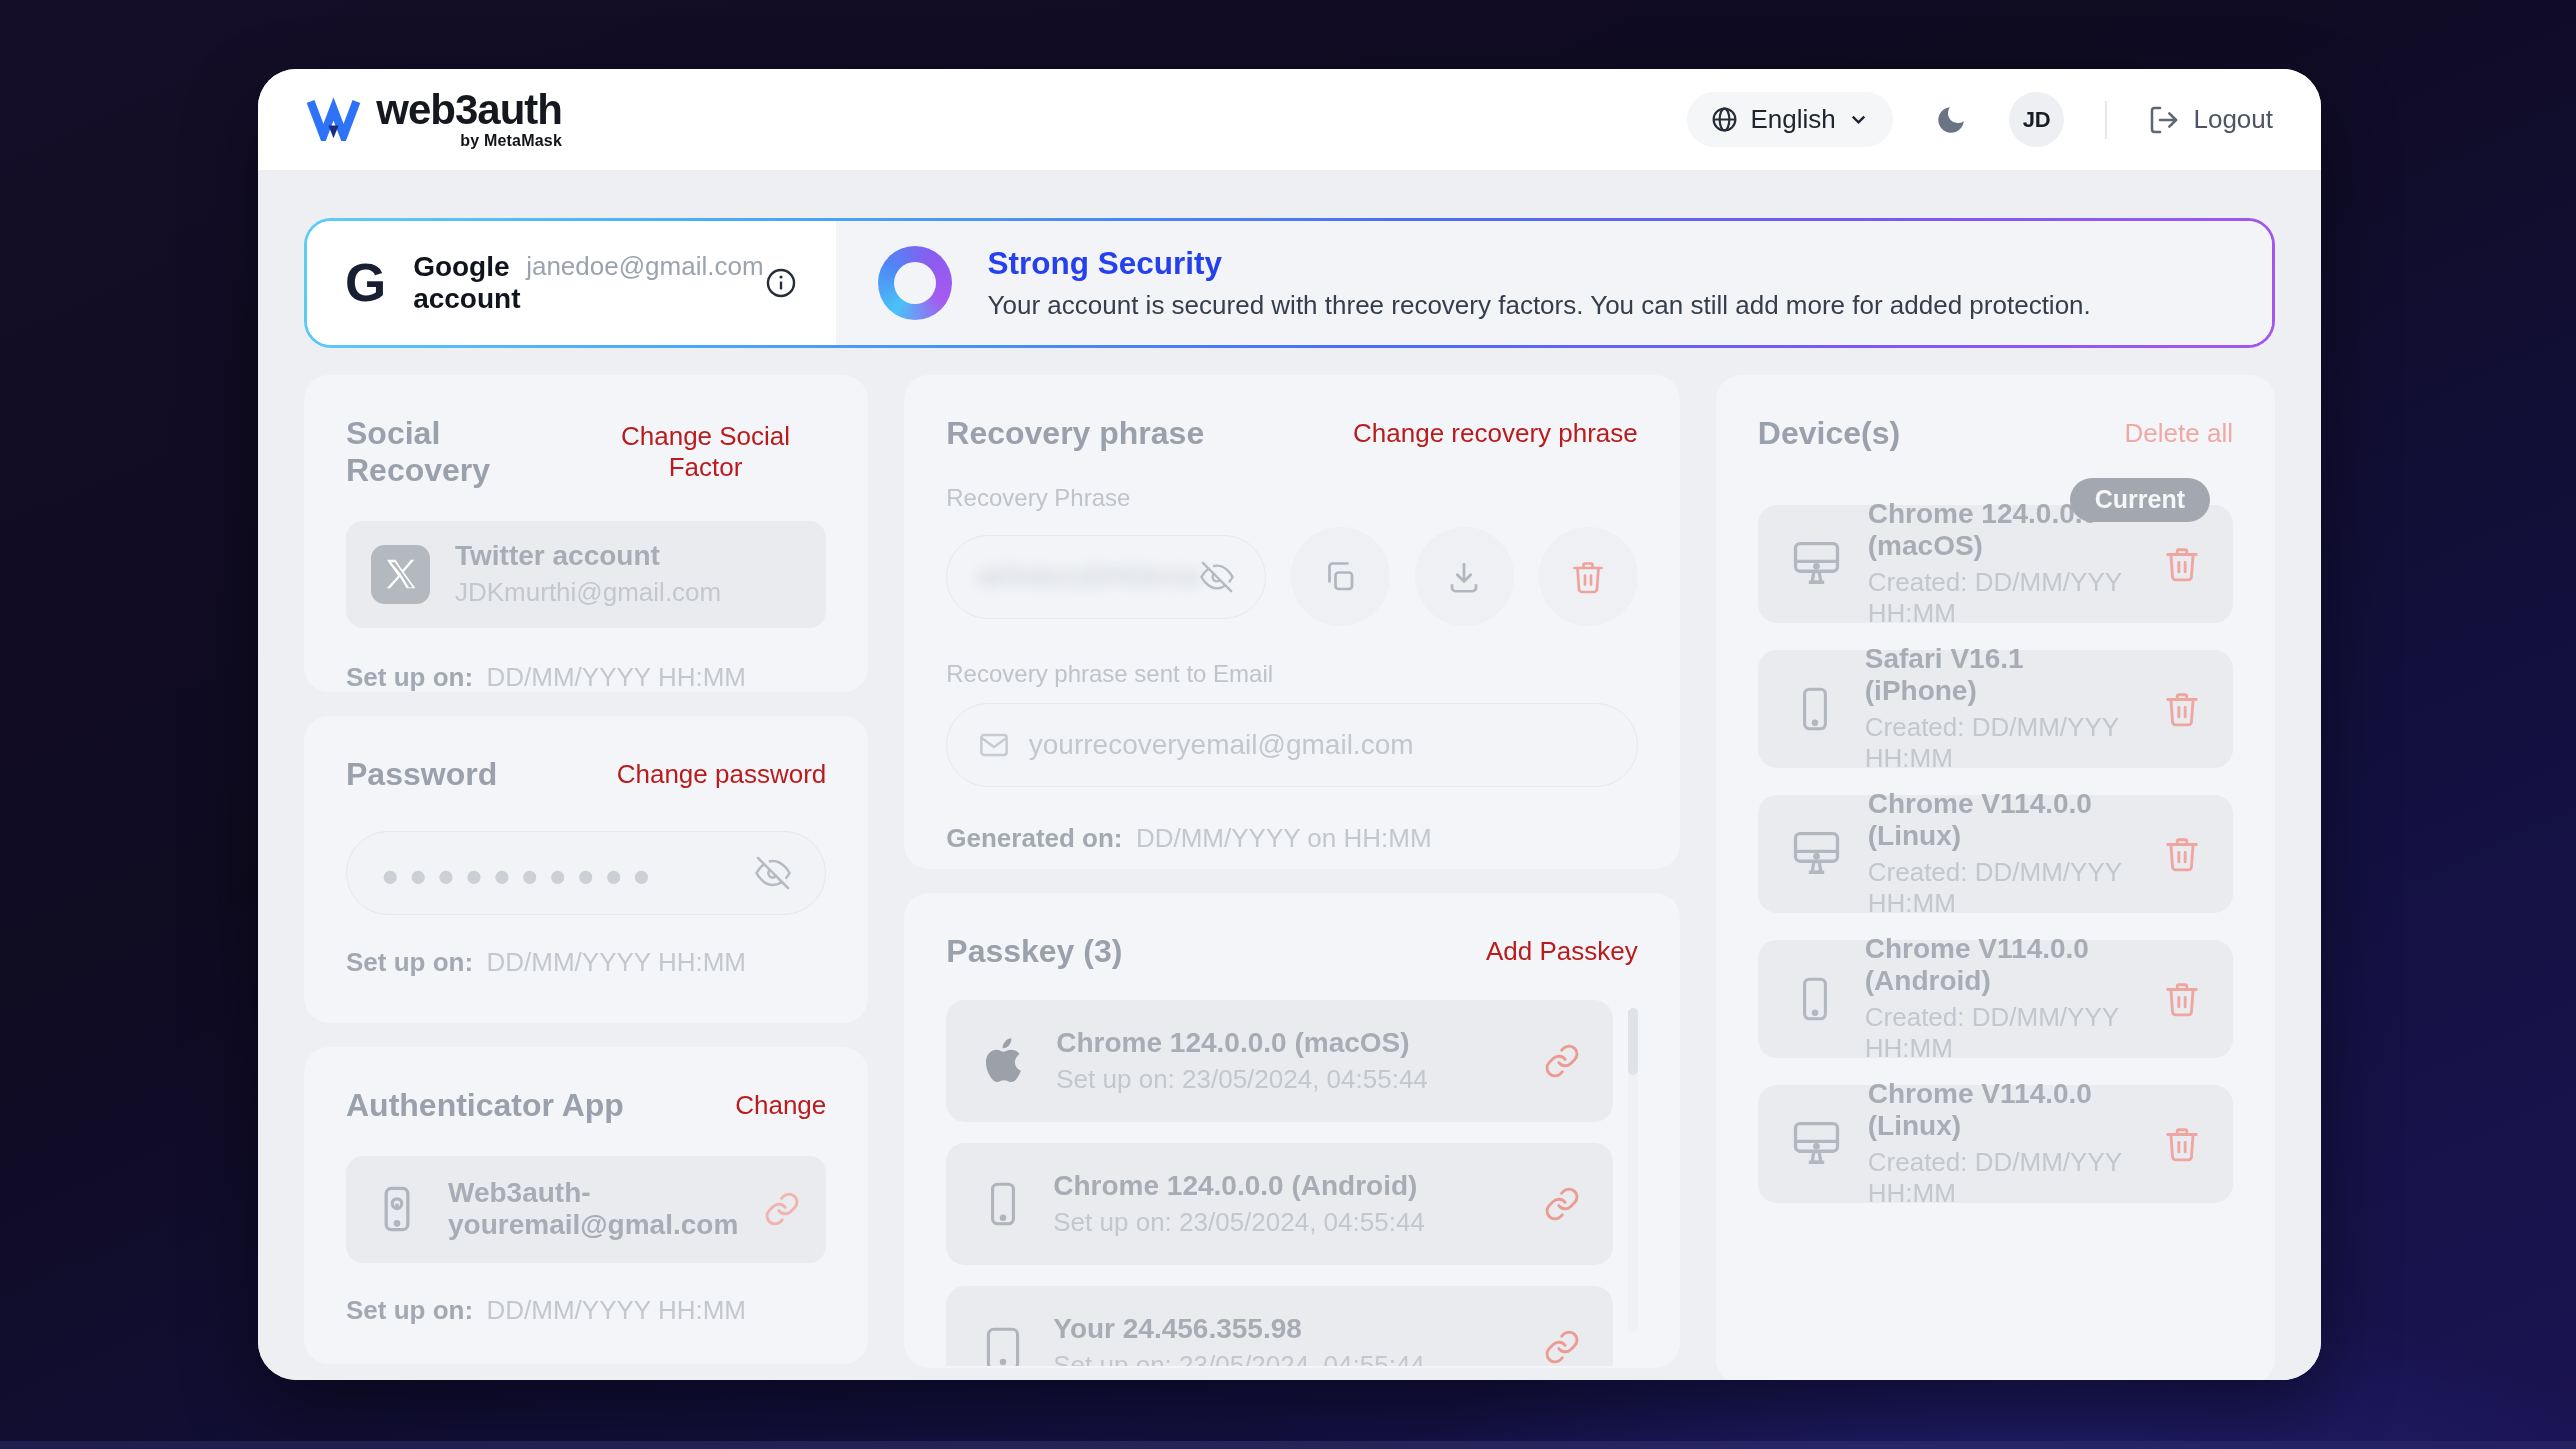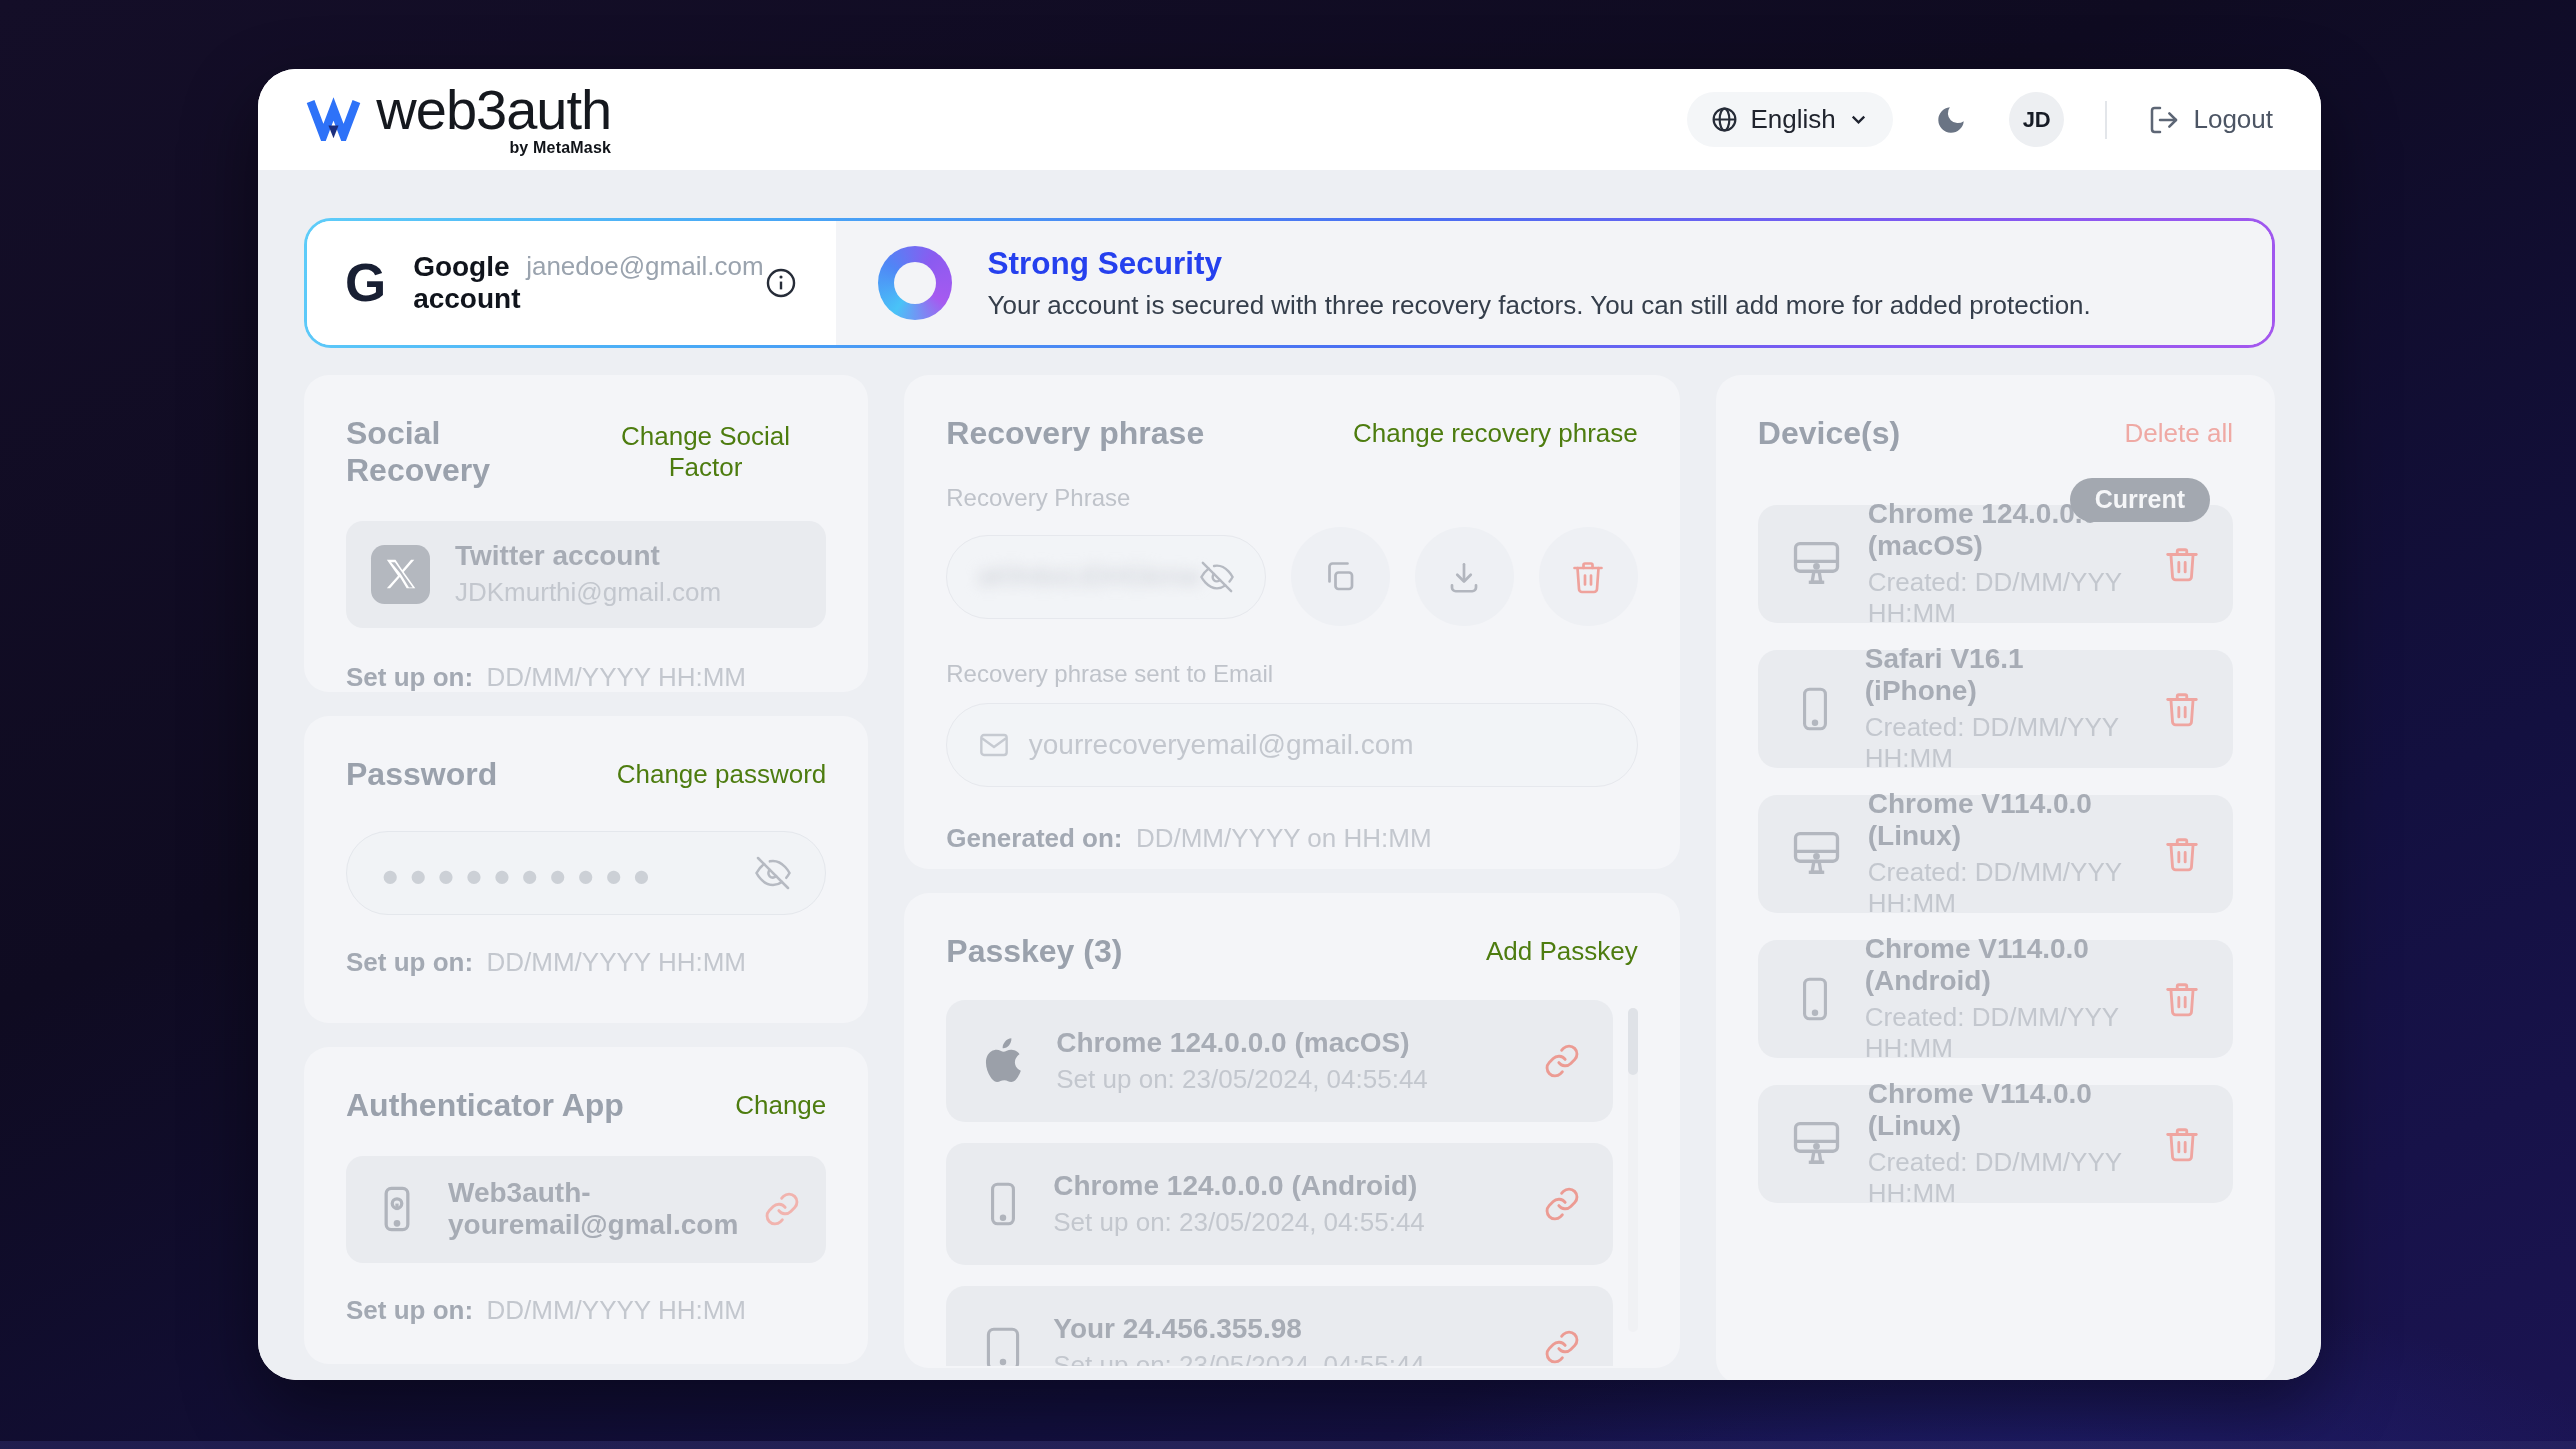--- a/index.html
+++ b/index.html
@@ -18,21 +18,21 @@
   .panel{ position:absolute; left:258px; top:69px; width:2063px; height:1311px;
     background:#ffffff; border-radius:38px; overflow:hidden;
     box-shadow:0 29px 76px rgba(0,0,0,.45); }
 
   
   .hdr{ height:101px; display:flex; align-items:center; justify-content:space-between;
     padding:0 48px; background:#fff; }
   .brand{ display:flex; align-items:center; gap:15.3px; }
   .brand svg{ display:block; }
   .brand-text{ display:flex; flex-direction:column; align-items:flex-end; }
-  .brand-name{ font-size:56px; font-weight:400; color:#15181e; letter-spacing:-1px; line-height:1; }
+  .brand-name{ font-size:42px; font-weight:700; color:#15181e; letter-spacing:-1px; line-height:1; }
   .brand-by{ font-size:16px; font-weight:700; color:#101318; margin-top:1.9px; letter-spacing:0.2px; }
   .hdr-right{ display:flex; align-items:center; gap:41px; }
   .lang-pill{ display:flex; align-items:center; gap:11.4px; height:55px; padding:0 23px;
     background:#f4f6f8; border-radius:28px; cursor:pointer; }
   .lang-label{ font-size:26px; color:#20242e; }
   .icon-btn{ background:none; border:none; cursor:pointer; display:flex; align-items:center; }
   .avatar{ width:55px; height:55px; border-radius:50%; background:#edeff2; display:flex;
     align-items:center; justify-content:center; font-size:22px; font-weight:600; color:#171c26; }
   .hdr-divider{ width:1.9px; height:38px; background:#e3e6ea; }
   .logout{ display:flex; align-items:center; gap:13.4px; cursor:pointer; }
@@ -58,21 +58,21 @@
   .sec{ display:flex; flex-direction:column; gap:7.6px; }
   .sec-title{ font-size:31.5px; font-weight:700; color:#2540ee; }
   .sec-desc{ font-size:26px; color:#353e4b; }
 
   
   .grid{ display:flex; gap:36px; margin-top:27px; align-items:flex-start; }
   .col{ display:flex; flex-direction:column; gap:24px; flex:1; }
   .card{ background:#f4f5f8; border-radius:25px; padding:40px 42px; position:relative; }
   .card-head{ display:flex; align-items:center; justify-content:space-between; }
   .card-title{ font-size:32px; font-weight:700; color:#9aa1ac; }
-  .card-link{ font-size:26px; color:#4d7c0f; cursor:pointer; background:none; border:none; font-family:inherit; }
+  .card-link{ font-size:26px; color:#b91c1c; cursor:pointer; background:none; border:none; font-family:inherit; }
   .card-link.red{ color:#efa9a4; }
 
   .item{ display:flex; align-items:center; gap:25px; background:#e9ebef; border-radius:17px;
     padding:0 25px; height:107px; margin-top:32px; }
   .item-text{ display:flex; flex-direction:column; gap:4.8px; flex:1; min-width:0; }
   .item-title{ font-size:28px; font-weight:600; color:#a7acb5; }
   .item-sub{ font-size:26px; color:#c3c7ce; }
   .setup{ display:flex; gap:13.4px; margin-top:34px; align-items:baseline; }
   .setup-label{ font-size:26px; font-weight:700; color:#a3a9b3; }
   .setup-value{ font-size:26px; color:#c3c7ce; }

